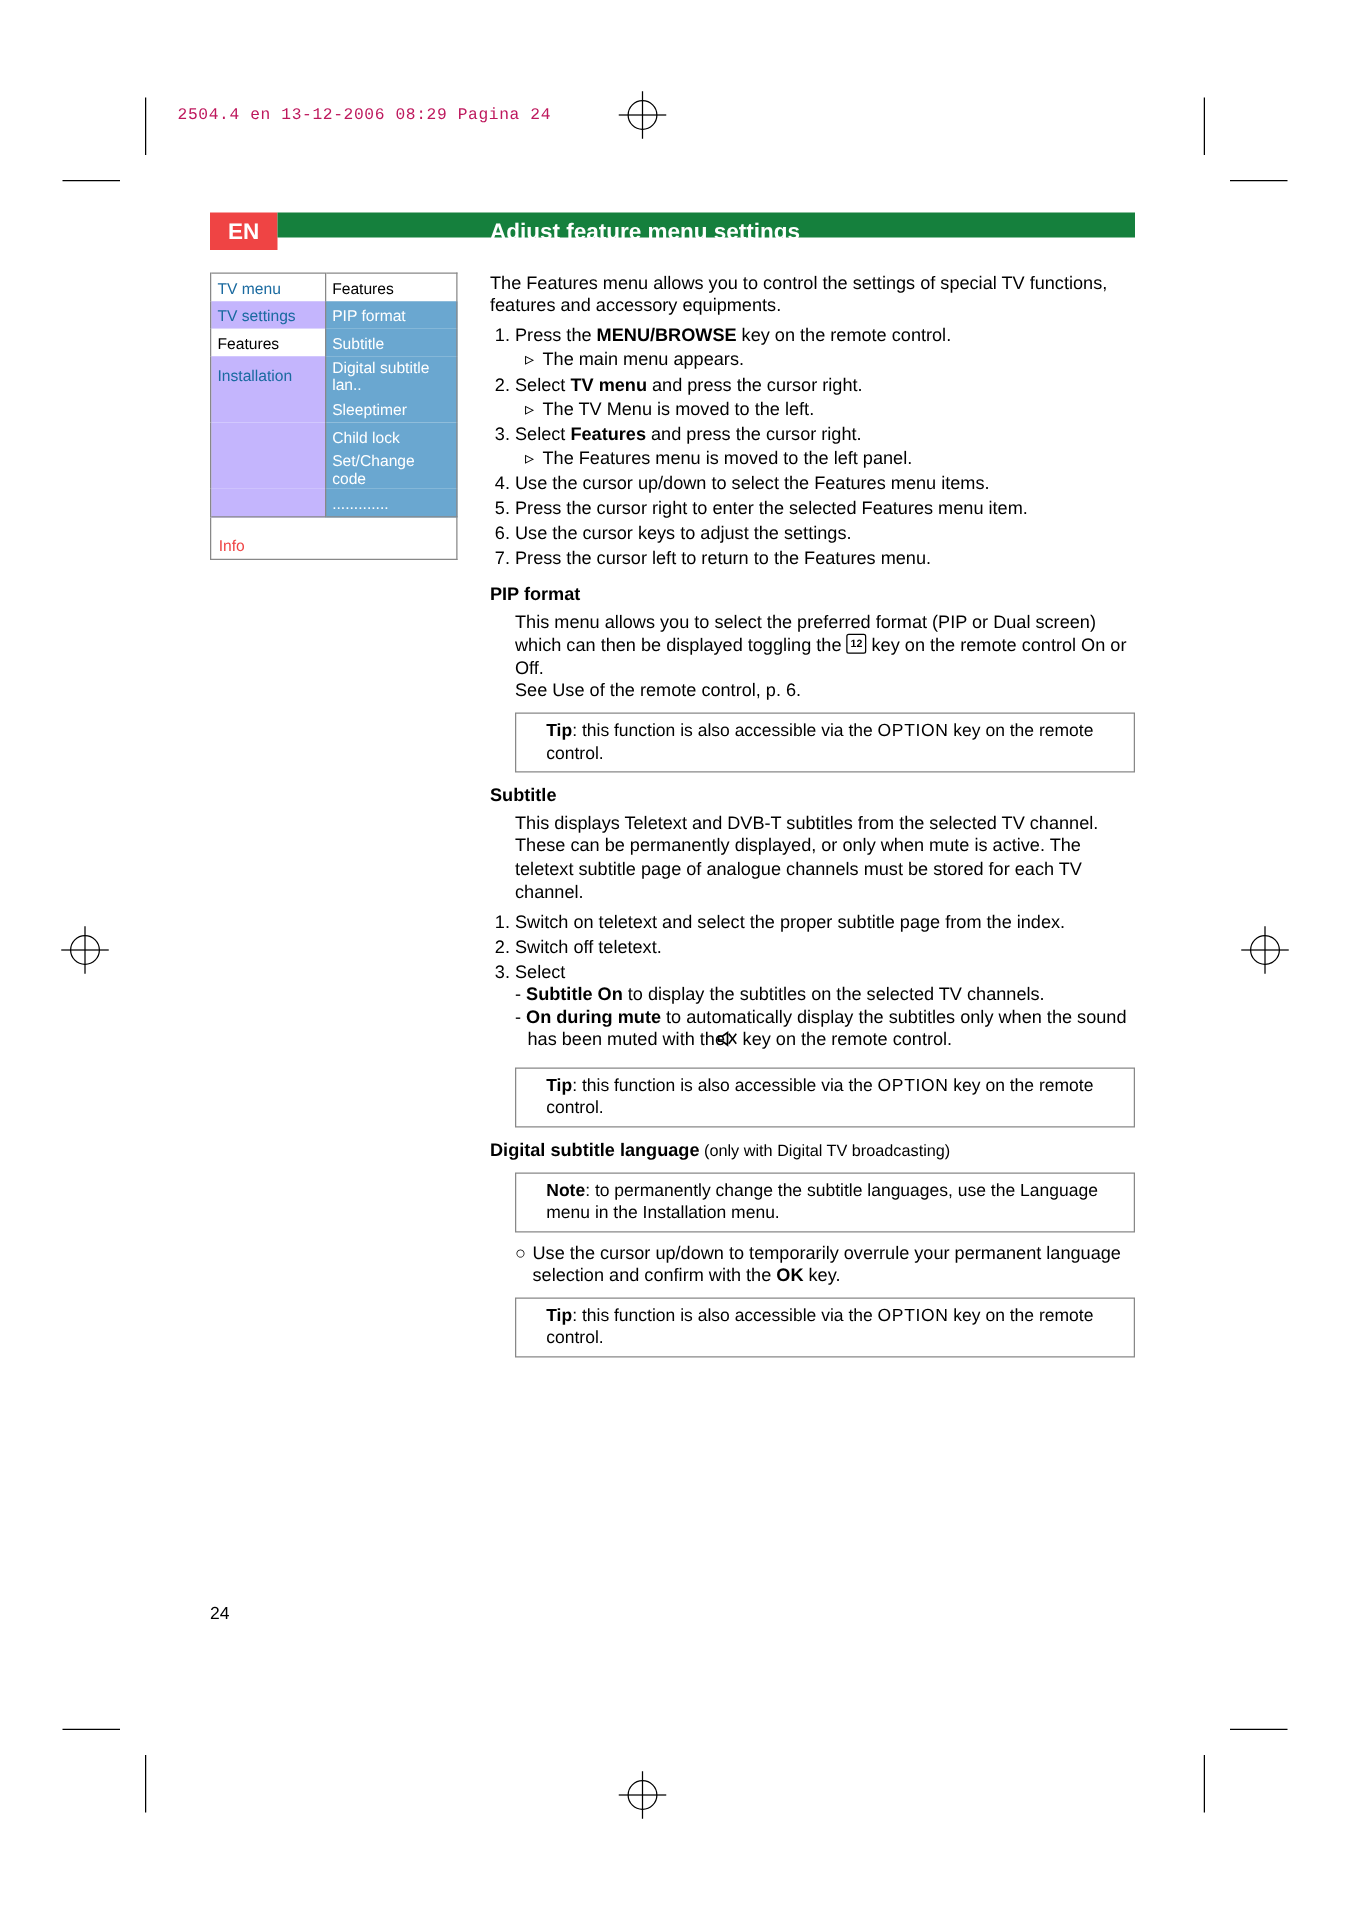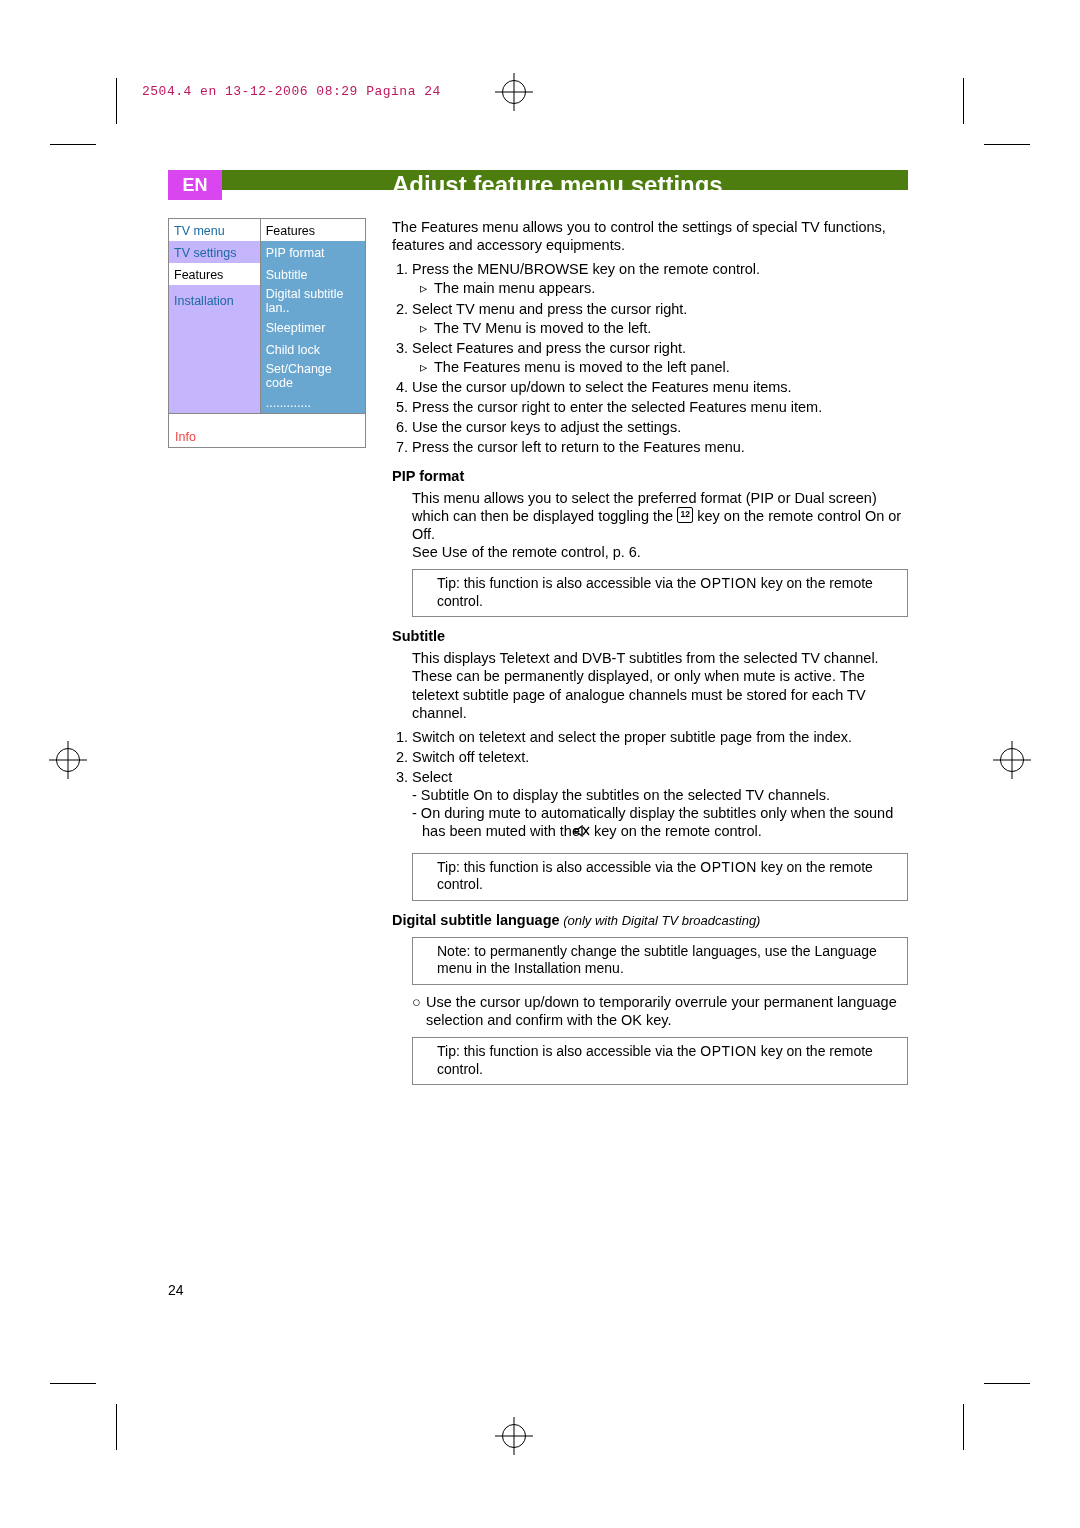--- a/index.html
+++ b/index.html
@@ -20,37 +20,37 @@
   .crop-mark {
     position: absolute;
     background: #000;
   }
   .en-tab {
     position: absolute;
     left: 0;
     top: 0;
     width: 54px;
     height: 30px;
-    background: #d946ef;
+    background: #ef4444;
     color: #fff;
     font-weight: bold;
     font-size: 18px;
     text-align: center;
     line-height: 30px;
   }
   .title-bar {
     position: absolute;
     left: 54px;
     top: 0;
     right: 0;
     height: 20px;
-    background: #4d7c0f;
+    background: #15803d;
     color: #fff;
     font-weight: bold;
-    font-size: 24px;
+    font-size: 18px;
     line-height: 30px;
     padding-left: 170px;
   }
   .content {
     position: absolute;
     left: 0;
     top: 48px;
     right: 0;
   }
 
@@ -132,21 +132,20 @@
     flex: none;
   }
   .h-sub {
     font-weight: bold;
     margin-top: 10px;
     margin-bottom: 4px;
   }
   .h-sub-note {
     font-weight: normal;
     font-size: 13px;
-    font-style: italic;
   }
   .indent {
     padding-left: 20px;
   }
   .indent2 {
     padding-left: 8px;
   }
   .tipbox {
     border: 1px solid #888;
     padding: 5px 8px 6px 24px;
@@ -225,21 +224,21 @@
     transform: translate(-50%, -52%);
   }
   .mute-icon {
     display: inline-block;
     vertical-align: -2px;
   }
   .dash-item {
     padding-left: 10px;
     text-indent: -10px;
   }
-  strong { font-weight: normal; }
+  strong { font-weight: bold; }
   .small-caps { font-variant: small-caps; letter-spacing: 0.5px; }
 </style>
 </head>
 <body>
 
 <div class="crop-mark" style="left:50px;top:144px;width:46px;height:1px;"></div>
 <div class="crop-mark" style="left:116px;top:78px;width:1px;height:46px;"></div>
 <div class="crop-mark" style="right:50px;top:144px;width:46px;height:1px;"></div>
 <div class="crop-mark" style="right:116px;top:78px;width:1px;height:46px;"></div>
 <div class="crop-mark" style="left:50px;bottom:144px;width:46px;height:1px;"></div>

